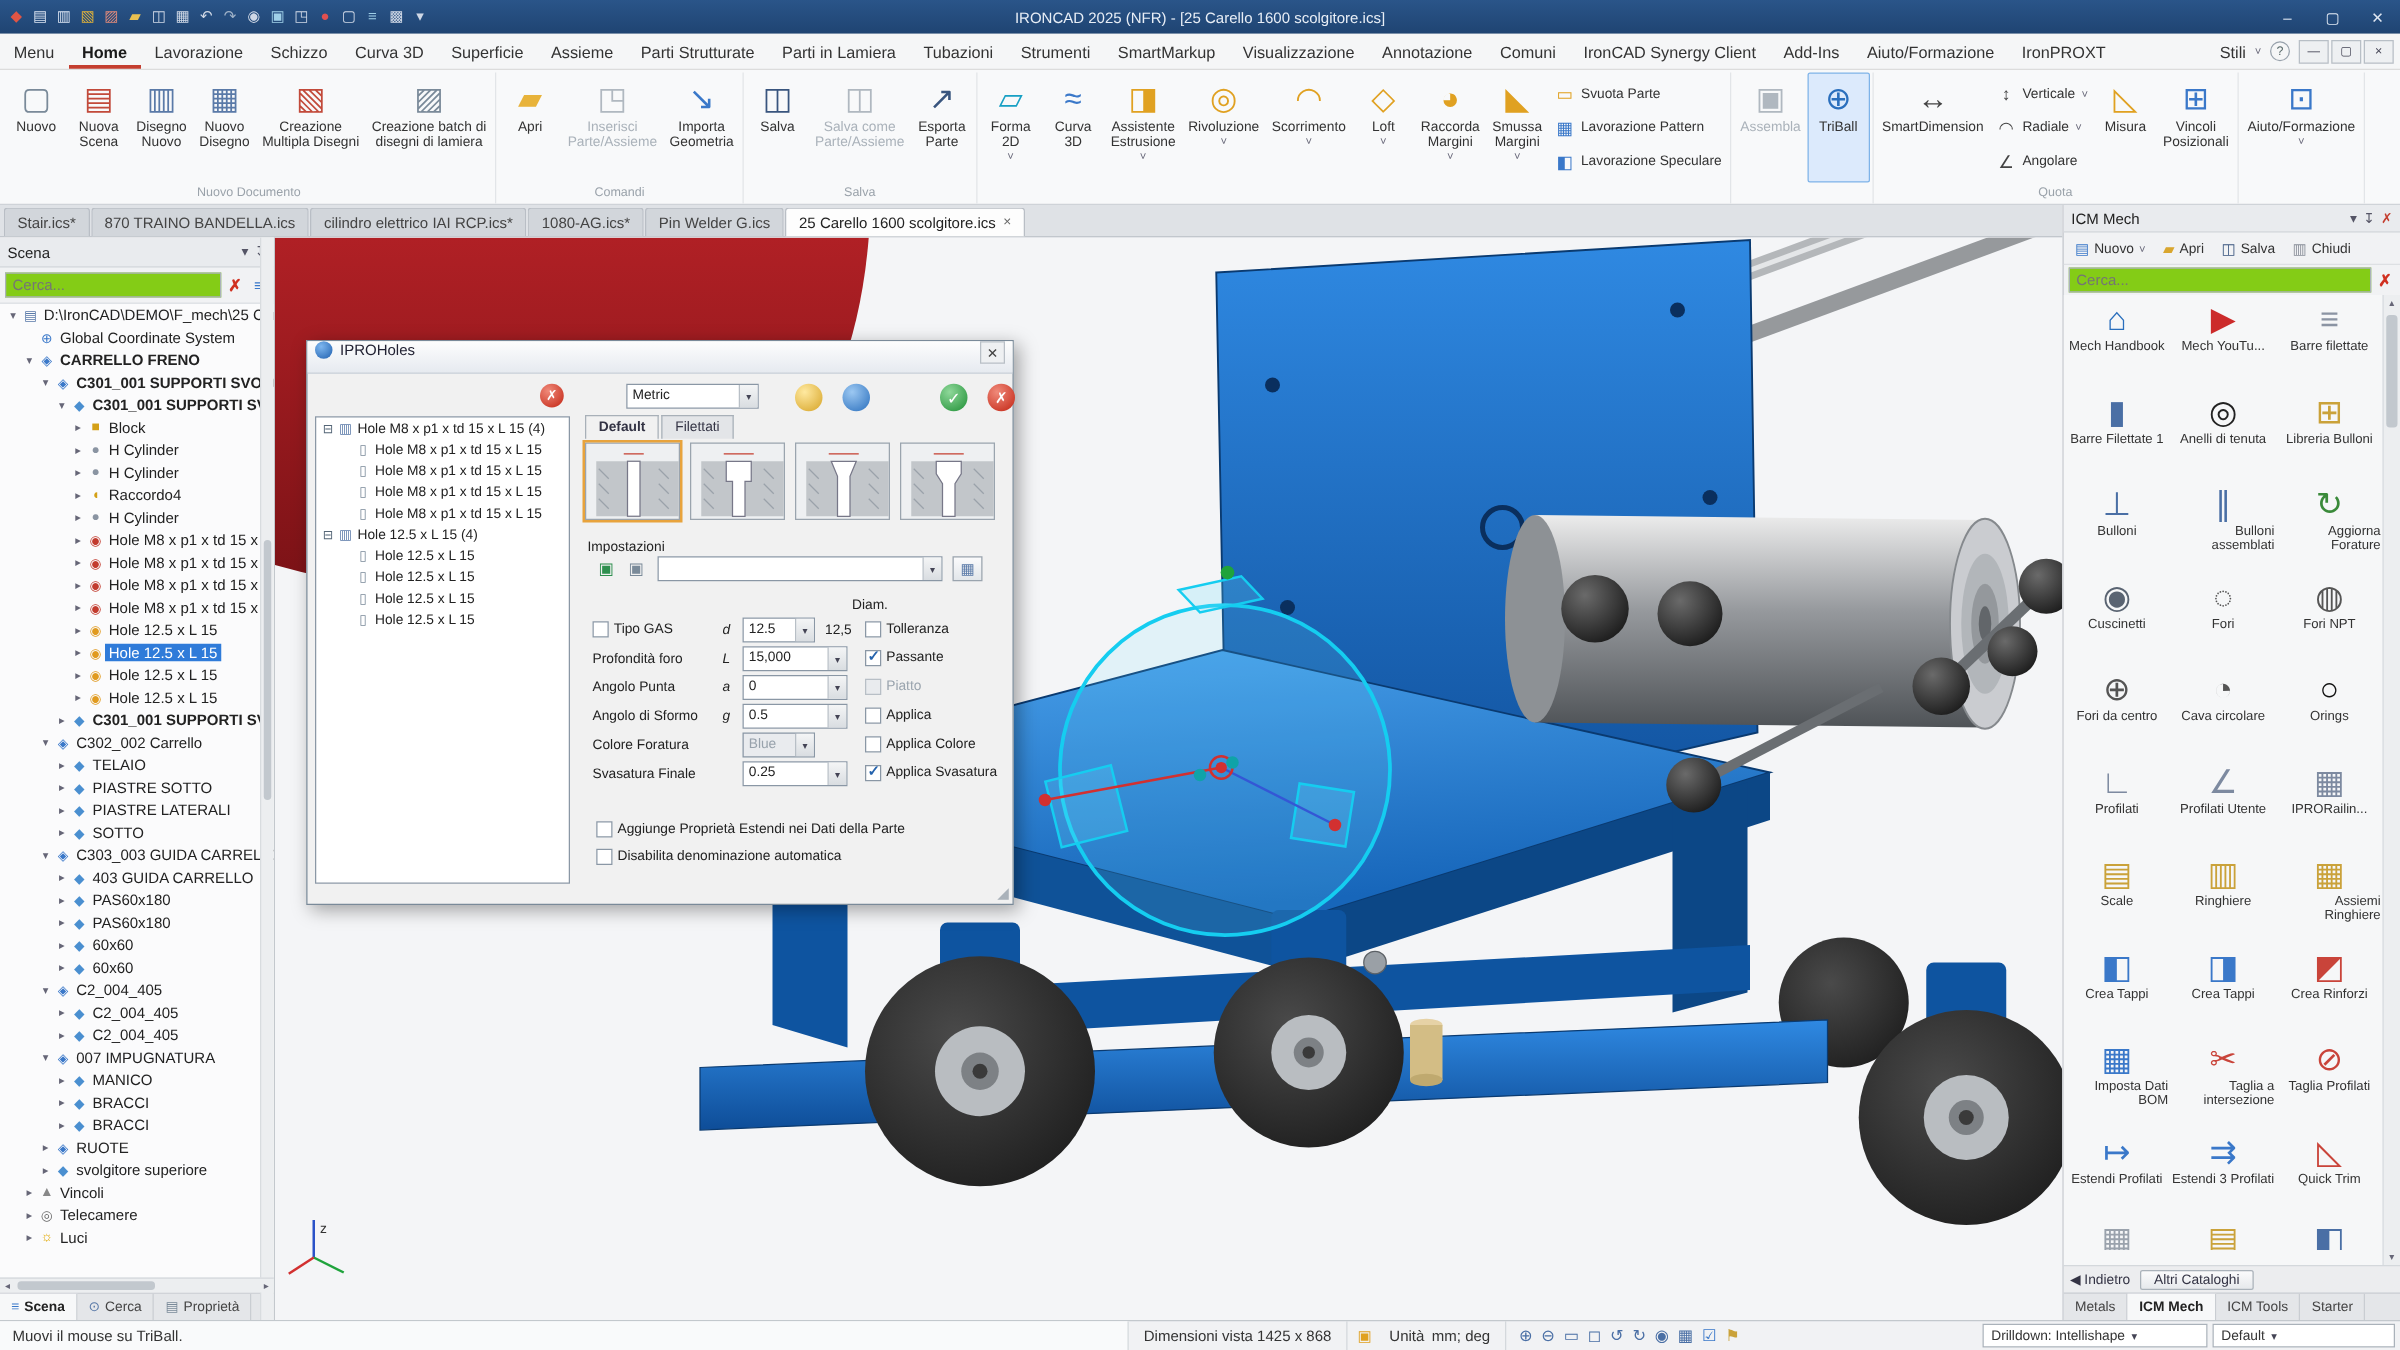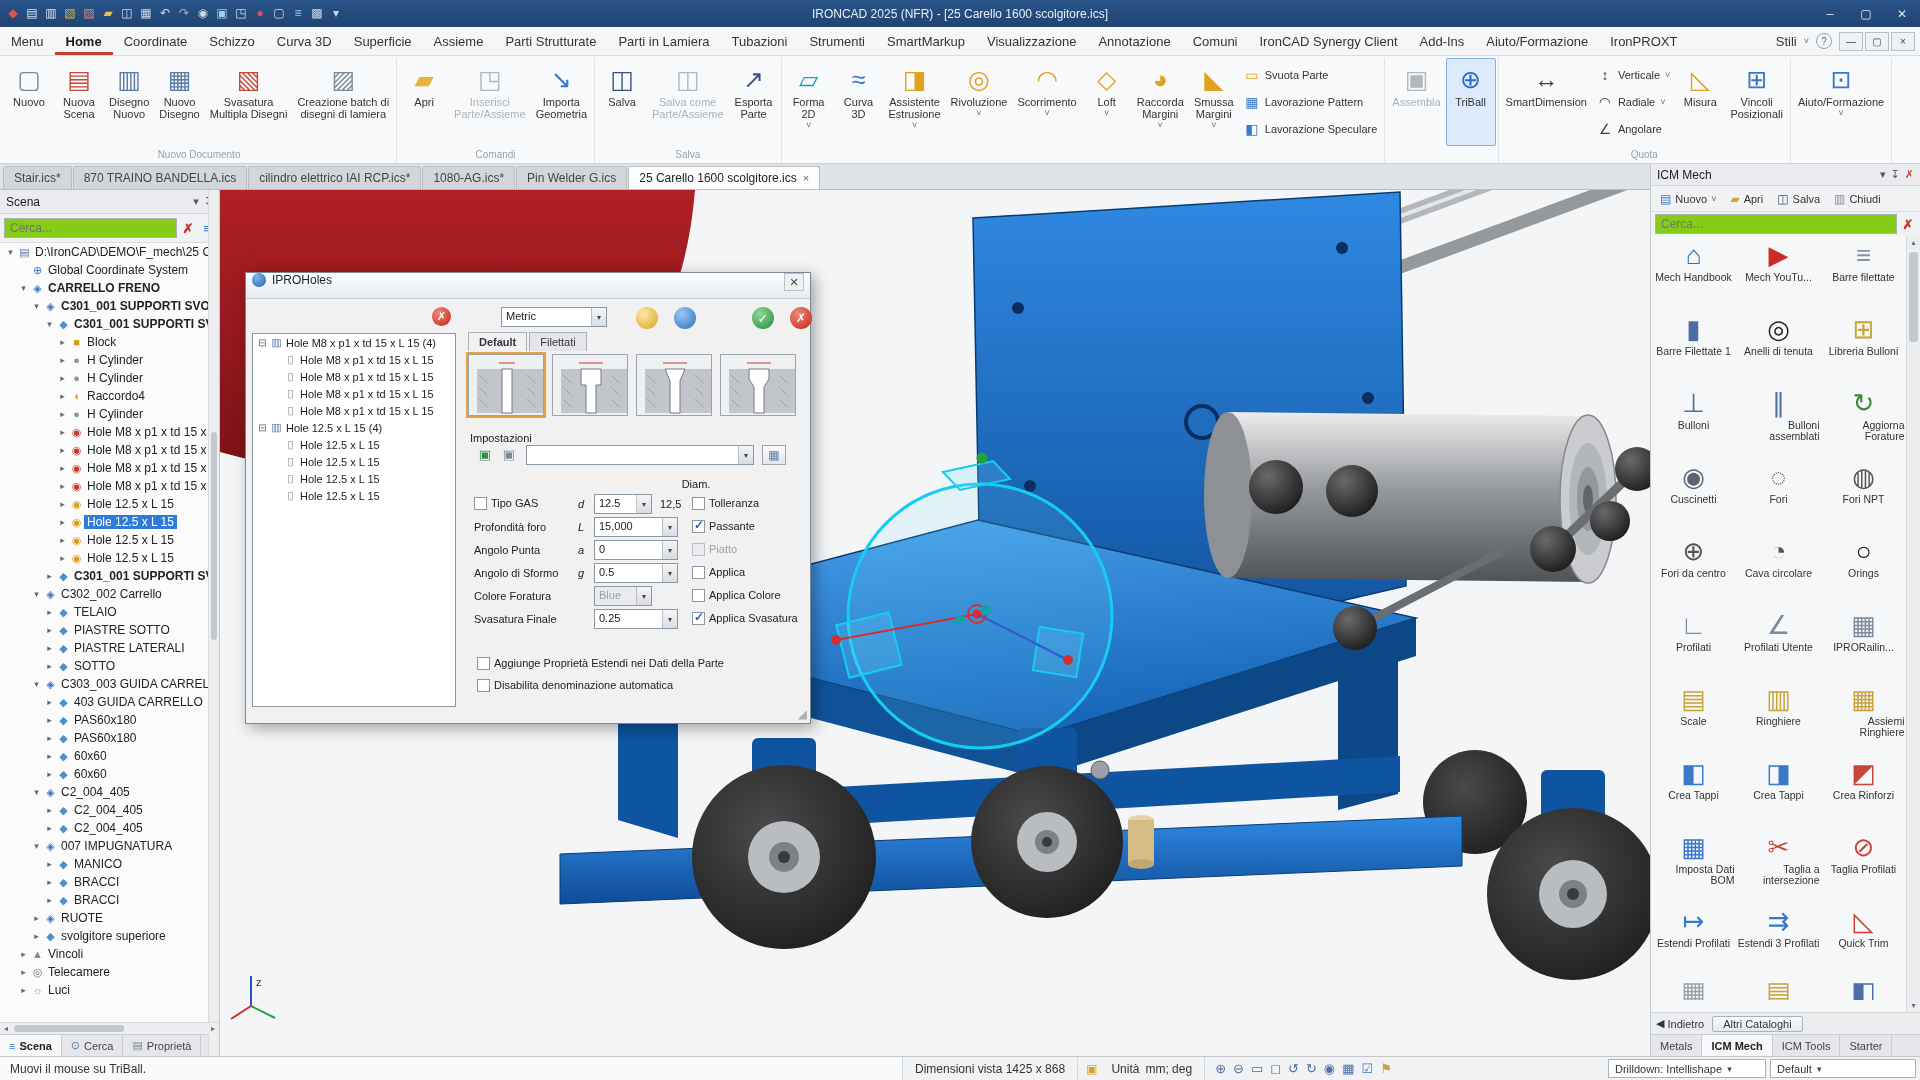--- a/index.html
+++ b/index.html
@@ -98,21 +98,21 @@
 
   
   .statusbar { position:absolute; bottom:0; left:0; right:0; height:24px; background:#f1f2f4; border-top:1px solid #c3c8cd; display:flex; align-items:center; font-size:12px; color:#333; }
   .sb-msg { flex:0 0 903px; height:100%; display:flex; align-items:center; padding-left:10px; background:#f9fafb; border-right:1px solid #d4d8dc; }
   .sb-item { padding:0 12px; border-right:1px solid #d4d8dc; height:100%; display:flex; align-items:center; gap:6px; white-space:nowrap; }
   .sb-uic { padding:0 2px 0 8px; font-size:12px; color:#e0a121; }
   .sb-icons { display:flex; gap:7px; padding:0 10px; }
   .sb-ic { font-size:13px; }
   .sb-combo { height:19px; background:#fff; border:1px solid #aab2ba; display:flex; align-items:center; font-size:11px; padding-left:6px; margin-right:4px; white-space:nowrap; }
   .sb-combo .carr { width:15px; text-align:center; font-size:9px; color:#445; }
-  .sb-combo.dd { width:158px; margin-left:auto; }
+  .sb-combo.dd { width:180px; margin-left:auto; }
   .sb-combo.cf { width:146px; }
 
   
   .dialog { position:absolute; left:245px; top:272px; width:566px; height:452px; background:#f1f1f1; border:1px solid #7a8a99; box-shadow:4px 4px 14px rgba(0,0,0,.35); z-index:40; }
   .dlg-title { height:26px; background:linear-gradient(#fdfdfd,#e6eaf0); border-bottom:1px solid #c6ced8; display:flex; align-items:flex-start; gap:6px; padding:0 6px; font-size:12px; color:#223; }
   .dlg-ico { width:14px; height:14px; border-radius:50%; background:radial-gradient(circle at 35% 30%, #7db6ef, #1f5fae); }
   .dlg-tt { flex:1; }
   .dlg-close { width:20px; height:18px; display:flex; align-items:center; justify-content:center; font-size:11px; color:#444; border:1px solid #b8bfc6; background:#eef0f2; }
   .dlg-body { position:relative; height:424px; font-size:11px; }
   .dlg-del { position:absolute; left:186px; top:8px; width:19px; height:19px; border-radius:50%; background:radial-gradient(circle at 35% 30%, #f08a7a, #c22312); color:#fff; font-size:11px; display:flex; align-items:center; justify-content:center; }
@@ -181,21 +181,21 @@
         <span class="win-btn">–</span>
         <span class="win-btn">▢</span>
         <span class="win-btn">✕</span>
       </div>
   </div>
 
   <div class="menubar">
     <div class="mtabs">
         <span class="mtab">Menu</span>
         <span class="mtab on">Home</span>
-        <span class="mtab">Coordinate</span>
+        <span class="mtab">Lavorazione</span>
         <span class="mtab">Schizzo</span>
         <span class="mtab">Curva 3D</span>
         <span class="mtab">Superficie</span>
         <span class="mtab">Assieme</span>
         <span class="mtab">Parti Strutturate</span>
         <span class="mtab">Parti in Lamiera</span>
         <span class="mtab">Tubazioni</span>
         <span class="mtab">Strumenti</span>
         <span class="mtab">SmartMarkup</span>
         <span class="mtab">Visualizzazione</span>
@@ -235,21 +235,21 @@
             <span class="rbtn-lb">Disegno
 Nuovo</span>
           </div>
           <div class="rbtn">
             <span class="rbtn-ic" style="color: rgb(90, 122, 168);">▦</span>
             <span class="rbtn-lb">Nuovo
 Disegno</span>
           </div>
           <div class="rbtn">
             <span class="rbtn-ic" style="color: rgb(194, 74, 58);">▧</span>
-            <span class="rbtn-lb">Svasatura
+            <span class="rbtn-lb">Creazione
 Multipla Disegni</span>
           </div>
           <div class="rbtn">
             <span class="rbtn-ic" style="color: rgb(122, 138, 153);">▨</span>
             <span class="rbtn-lb">Creazione batch di
 disegni di lamiera</span>
           </div>
         </div>
         <div class="rglabel">Nuovo Documento</div>
       </div>

